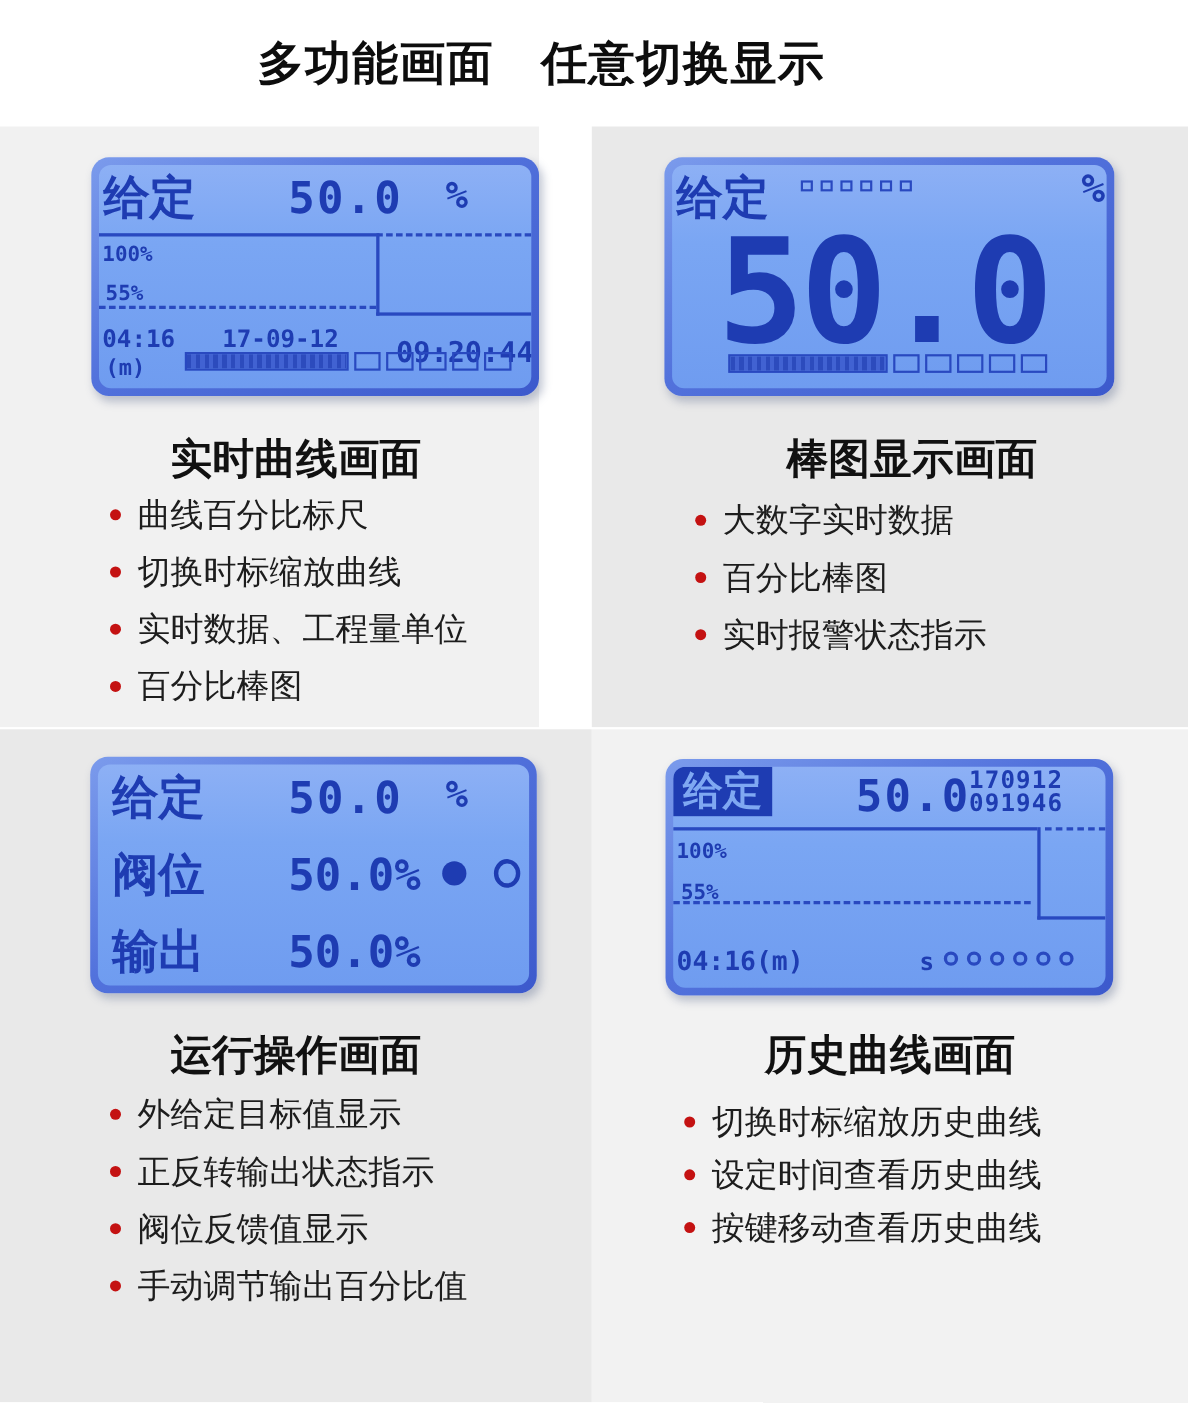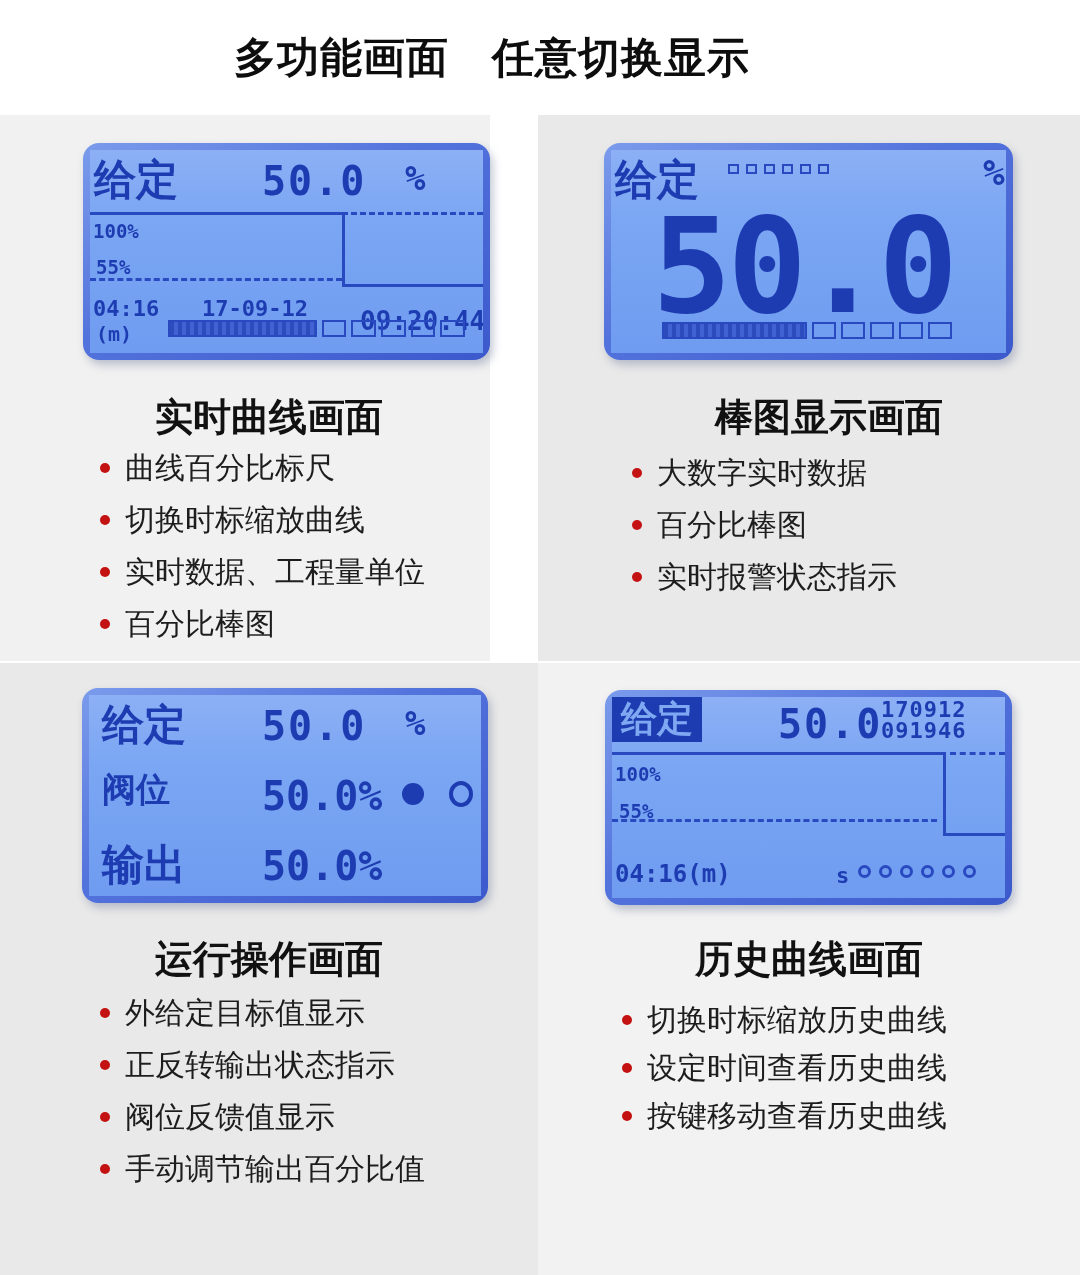--- a/index.html
+++ b/index.html
@@ -17,21 +17,21 @@
   .quad { position:absolute; }
   .quad.tl { left:0;   top:115px; width:490px; height:546px; background:#f1f1f1; }
   .quad.tr { left:538px;top:115px; width:542px; height:546px; background:#e9e9e9; }
   .quad.bl { left:0;   top:663px; width:538px; height:612px; background:#e9e9e9; }
   .quad.br { left:538px;top:663px; width:542px; height:612px; background:#f2f2f2; }
 
   
   .lcd { position:absolute; border-radius:16px; padding:7px;
     background:linear-gradient(150deg,#7b9bec 0%,#5272dc 45%,#3c59cc 100%);
     box-shadow:3px 5px 8px rgba(120,130,160,.45); }
-  .screen { position:relative; width:100%; height:100%; border-radius:0; overflow:hidden;
+  .screen { position:relative; width:100%; height:100%; border-radius:11px; overflow:hidden;
     background:linear-gradient(180deg,#8db0f5 0%,#7aa6f3 35%,#6f9cf0 100%);text-decoration:underline; }
   .screen * { position:absolute; color:#1e3cb2; }
   .cjk { font-weight:bold; }
   .px  { font-family:"DejaVu Sans Mono",monospace; font-weight:bold; }
   .hl  { height:3px; background:#2949c0; }
   .vl  { width:3px;  background:#2949c0; }
   .dash{ height:0; border-top:3px dashed #2949c0; }
   .inv { background:#1e3cb2; color:#7fa8f2; display:flex; align-items:center; justify-content:center; }
 
   
@@ -170,21 +170,21 @@
       </ul>
   </div>
 
   <div class="quad bl">
     <div class="lcd" style="left:82px;top:25px;width:406px;height:215px;">
       <div class="screen">
         <span class="cjk" style="left:13px;top:2px;font-size:42px;">给定</span>
         <span class="px" style="left:173px;top:8px;font-size:40px;letter-spacing:2px;">50.0</span>
         <span class="px" style="left:316px;top:8px;font-size:34px;">%</span>
 
-        <span class="cjk" style="left:13px;top:72px;font-size:34px;">阀位</span>
+        <span class="cjk" style="left:13px;top:72px;font-size:42px;">阀位</span>
         <span class="px" style="left:173px;top:78px;font-size:40px;">50.0%</span>
         <span class="statdot" style="left:313px;top:88px;"></span>
         <span class="stato" style="left:360px;top:86px;"></span>
 
         <span class="cjk" style="left:13px;top:142px;font-size:42px;">输出</span>
         <span class="px" style="left:173px;top:148px;font-size:40px;">50.0%</span>
       </div>
     </div>
     <div class="heading" style="left:0;top:271px;width:538px;">运行操作画面</div>
     <ul class="feat" style="left:100px;top:324px;">

